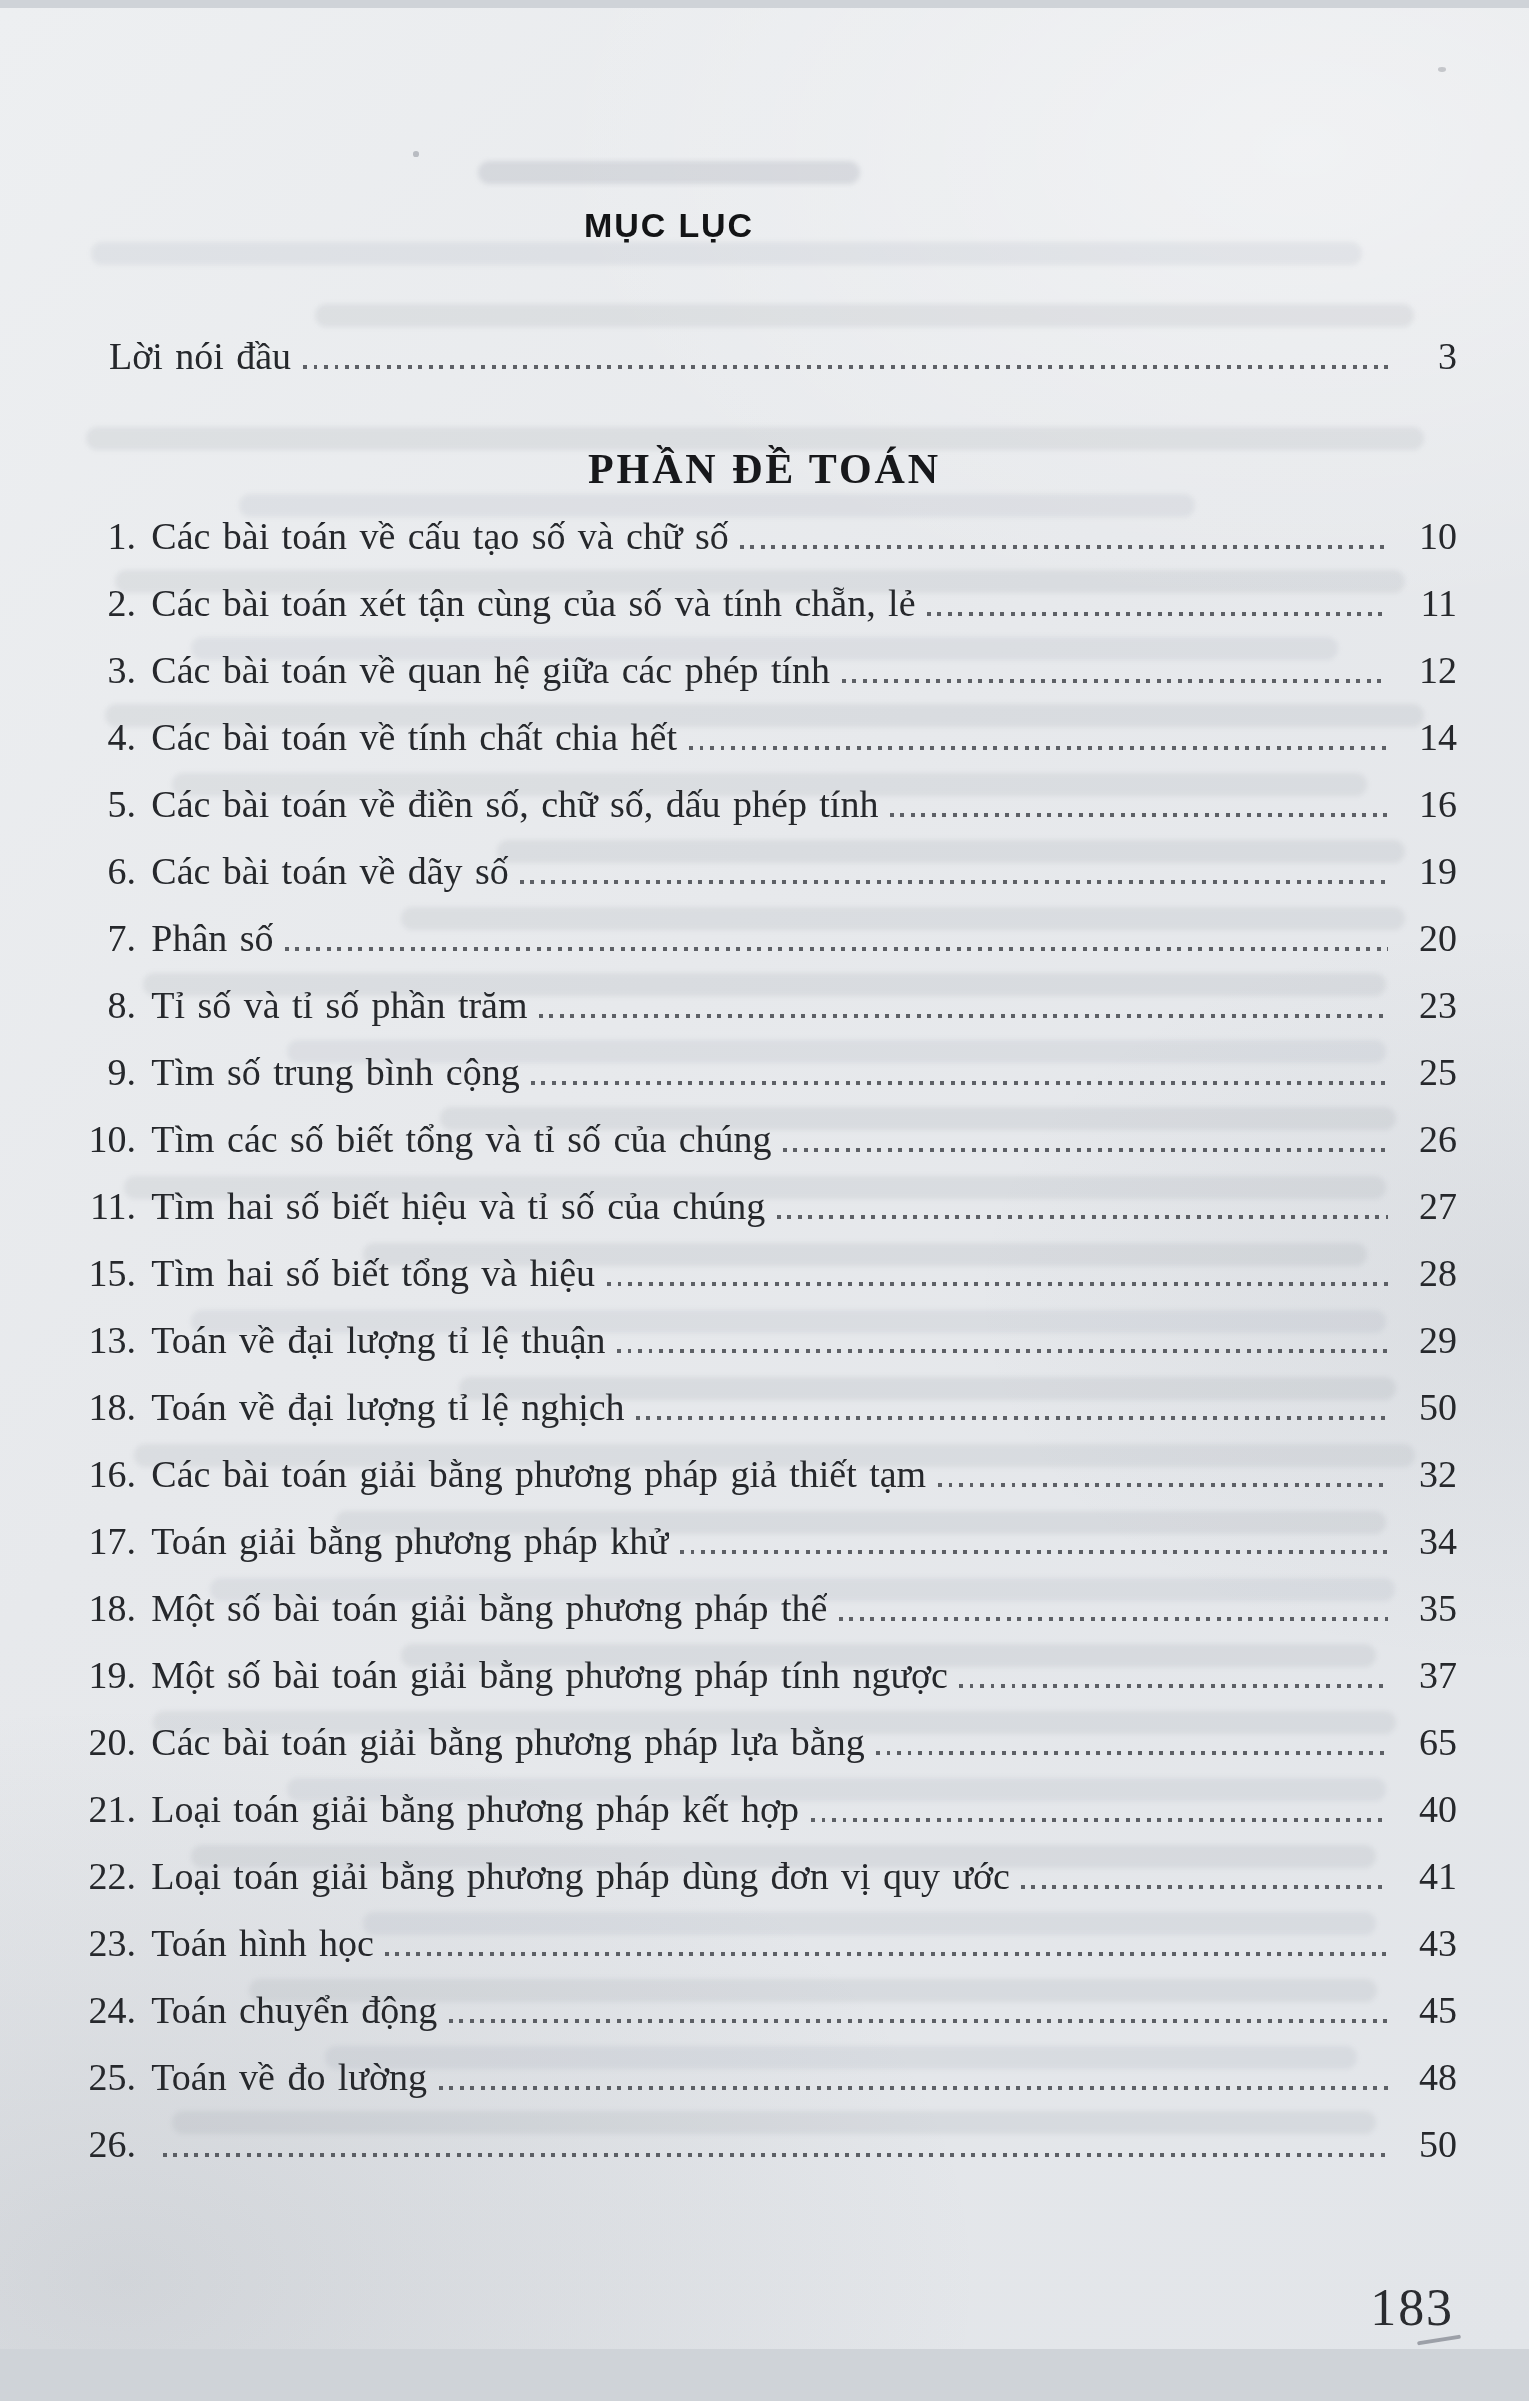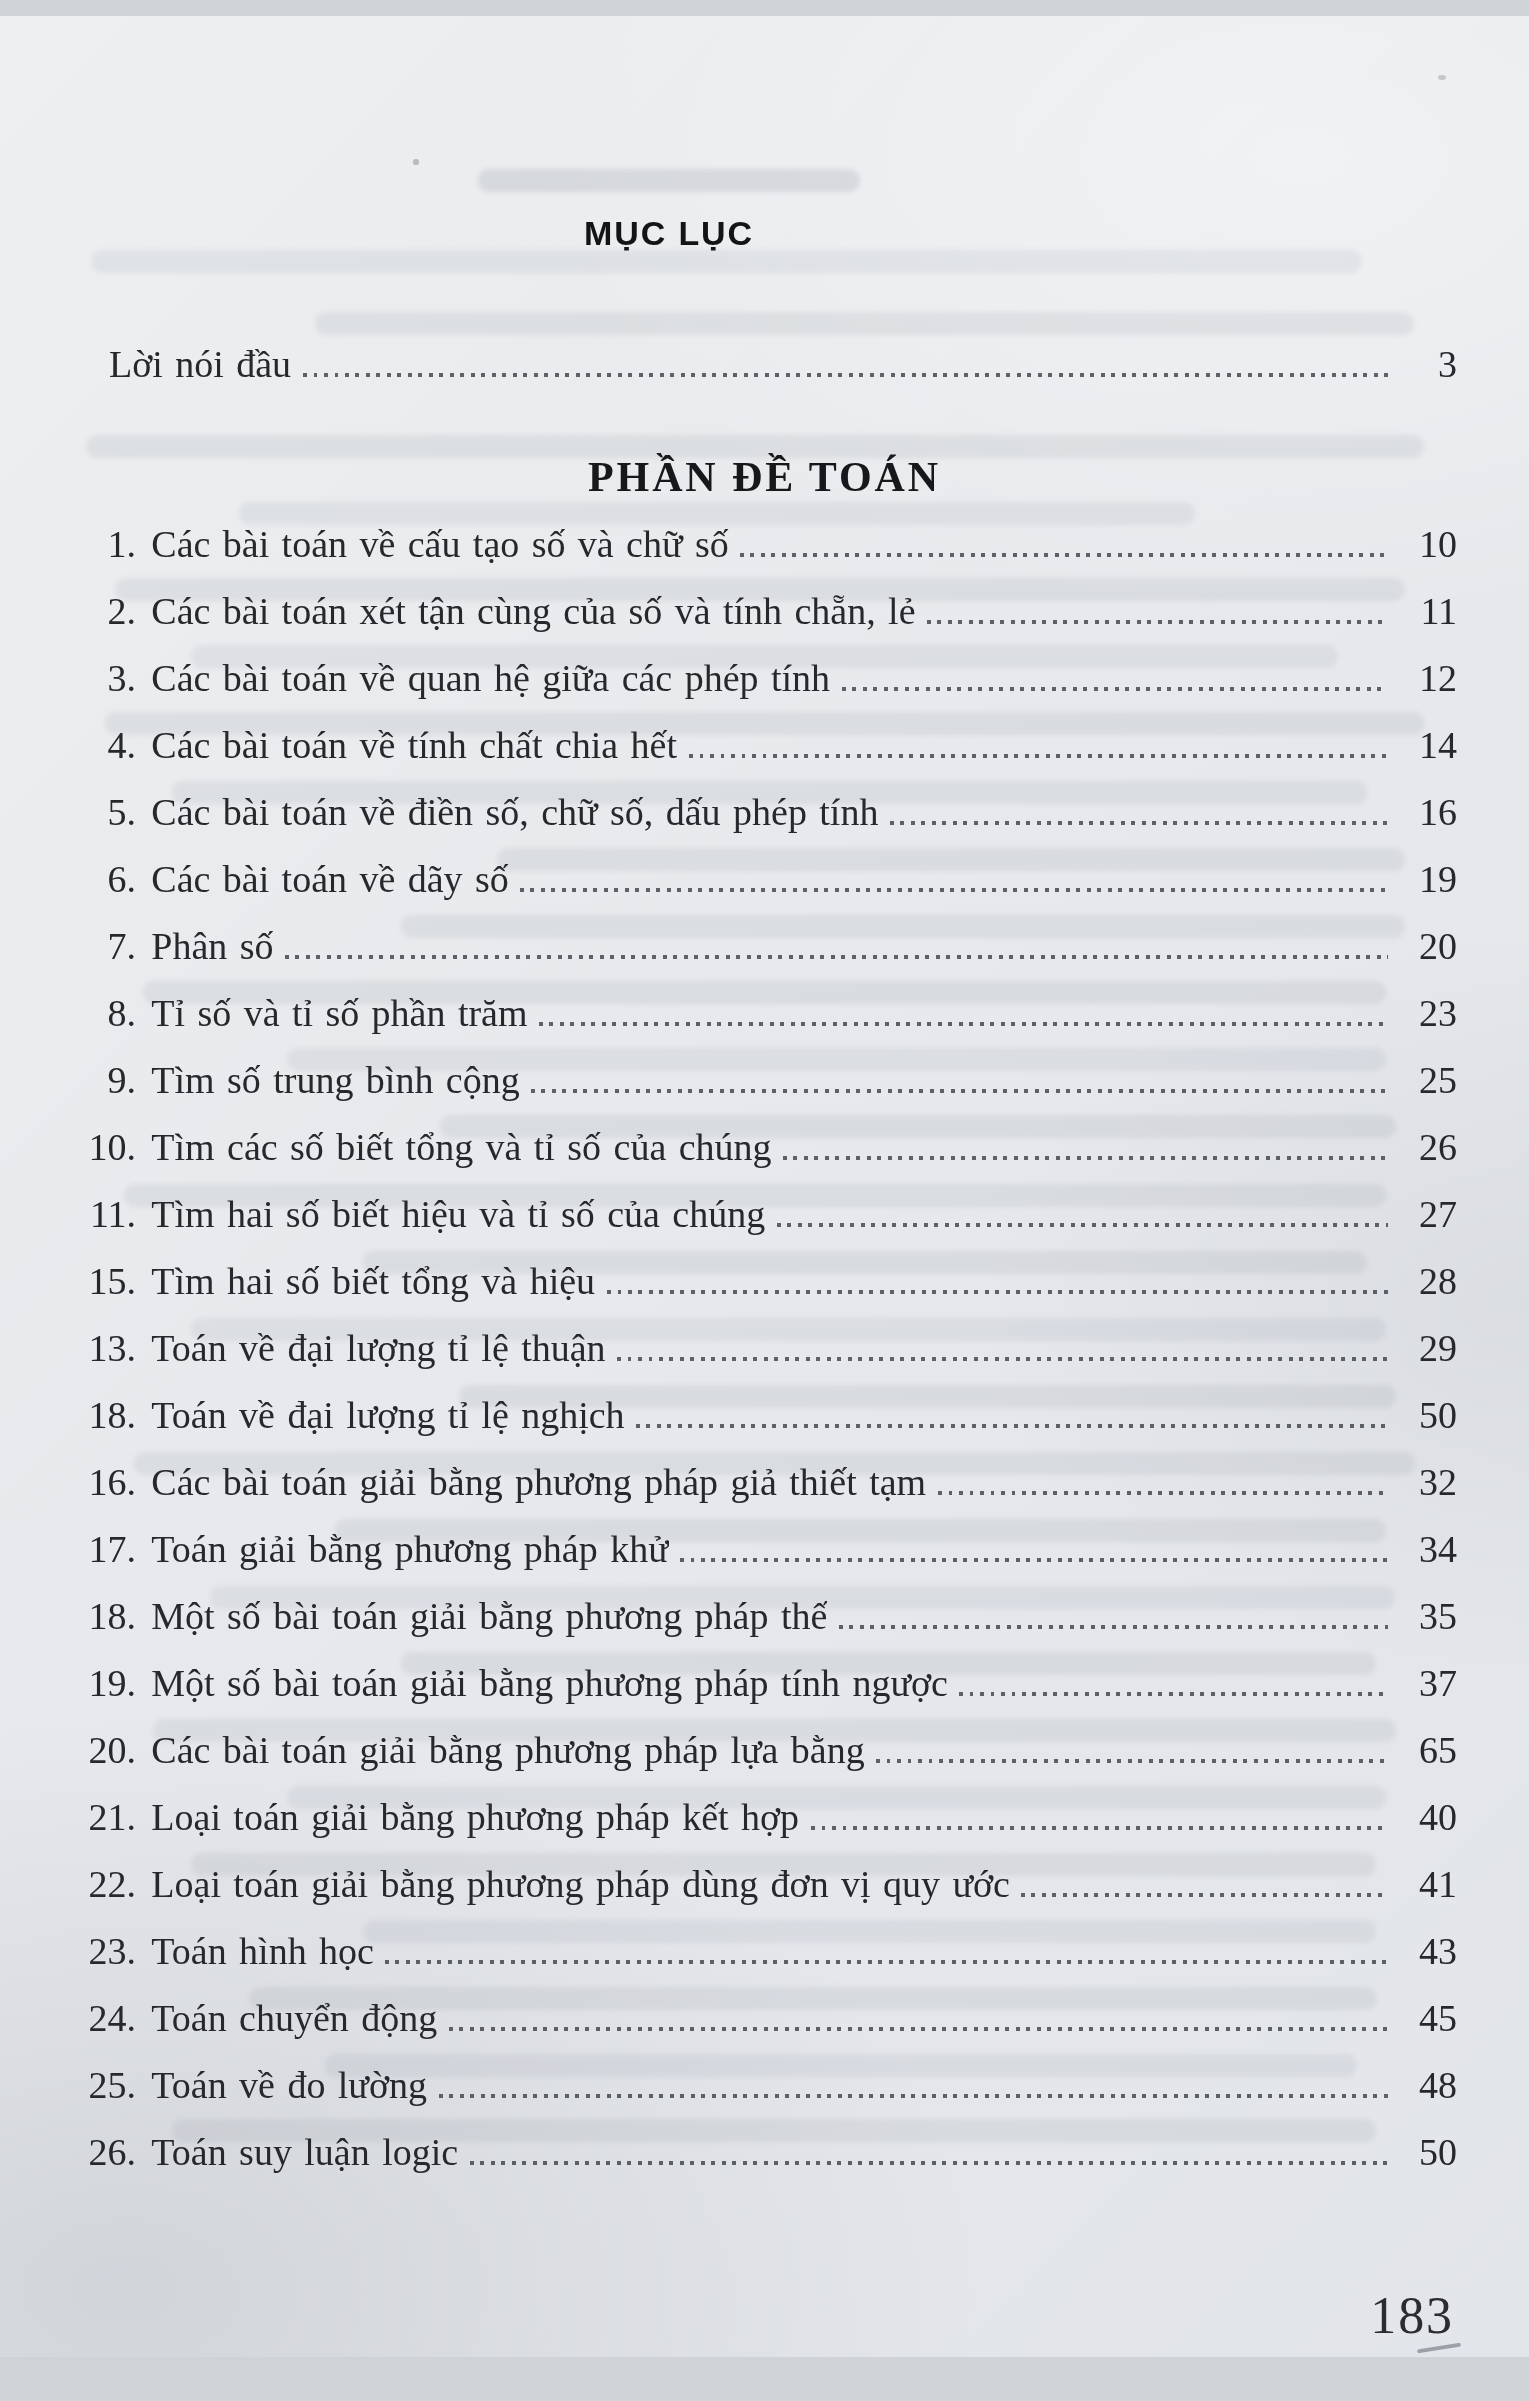--- a/index.html
+++ b/index.html
@@ -2,21 +2,21 @@
 <html><head>
 <meta charset="utf-8">
 <style>
   html, body { margin: 0; padding: 0; }
   body { background: #cfd3d8; }
 
   .page {
     position: relative;
     width: 1529px;
     height: 2341px;
-    margin: 16px auto;
+    margin: 8px auto;
     overflow: hidden;
     color: #26282c;
     font-family: "Liberation Serif", "DejaVu Serif", serif;
     background:
       radial-gradient(1243px 765px at 85% 6%, rgba(255,255,255,0.38), transparent 62%),
       radial-gradient(1434px 956px at 8% 97%, rgba(88,98,110,0.14), transparent 60%),
       radial-gradient(860px 574px at 100% 55%, rgba(95,105,118,0.08), transparent 65%),
       linear-gradient(135deg, #edeff1 0%, #e7e9ec 42%, #e2e5e9 100%);
   }
 
@@ -348,21 +348,20 @@
 
   <div class="row">
     <span class="num">25.</span>
     <span class="lbl">Toán về đo lường</span>
     <span class="leader"></span>
     <span class="pg">48</span>
   </div>
 
   <div class="row">
     <span class="num">26.</span>
-    <span class="lbl">Toán suy luận logic</span>
     <span class="leader"></span>
     <span class="pg">50</span>
   </div>
 </div>
 
     <div class="folio">183</div>
   </div>
 
 </div>
 

